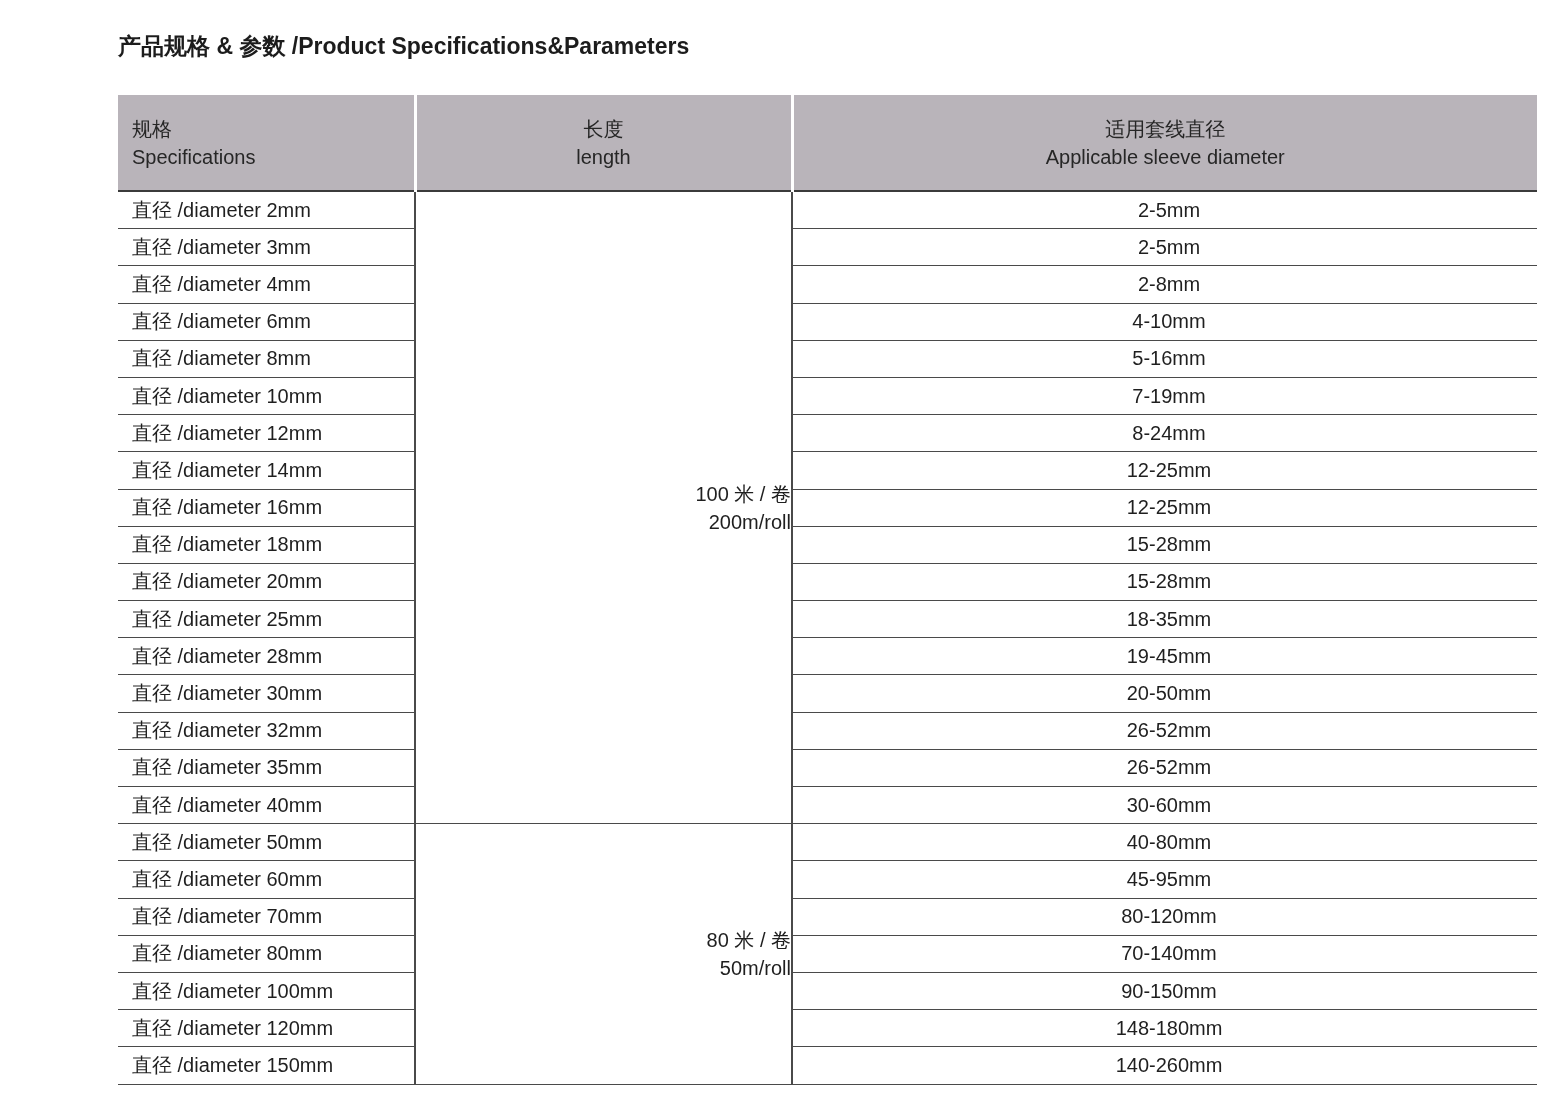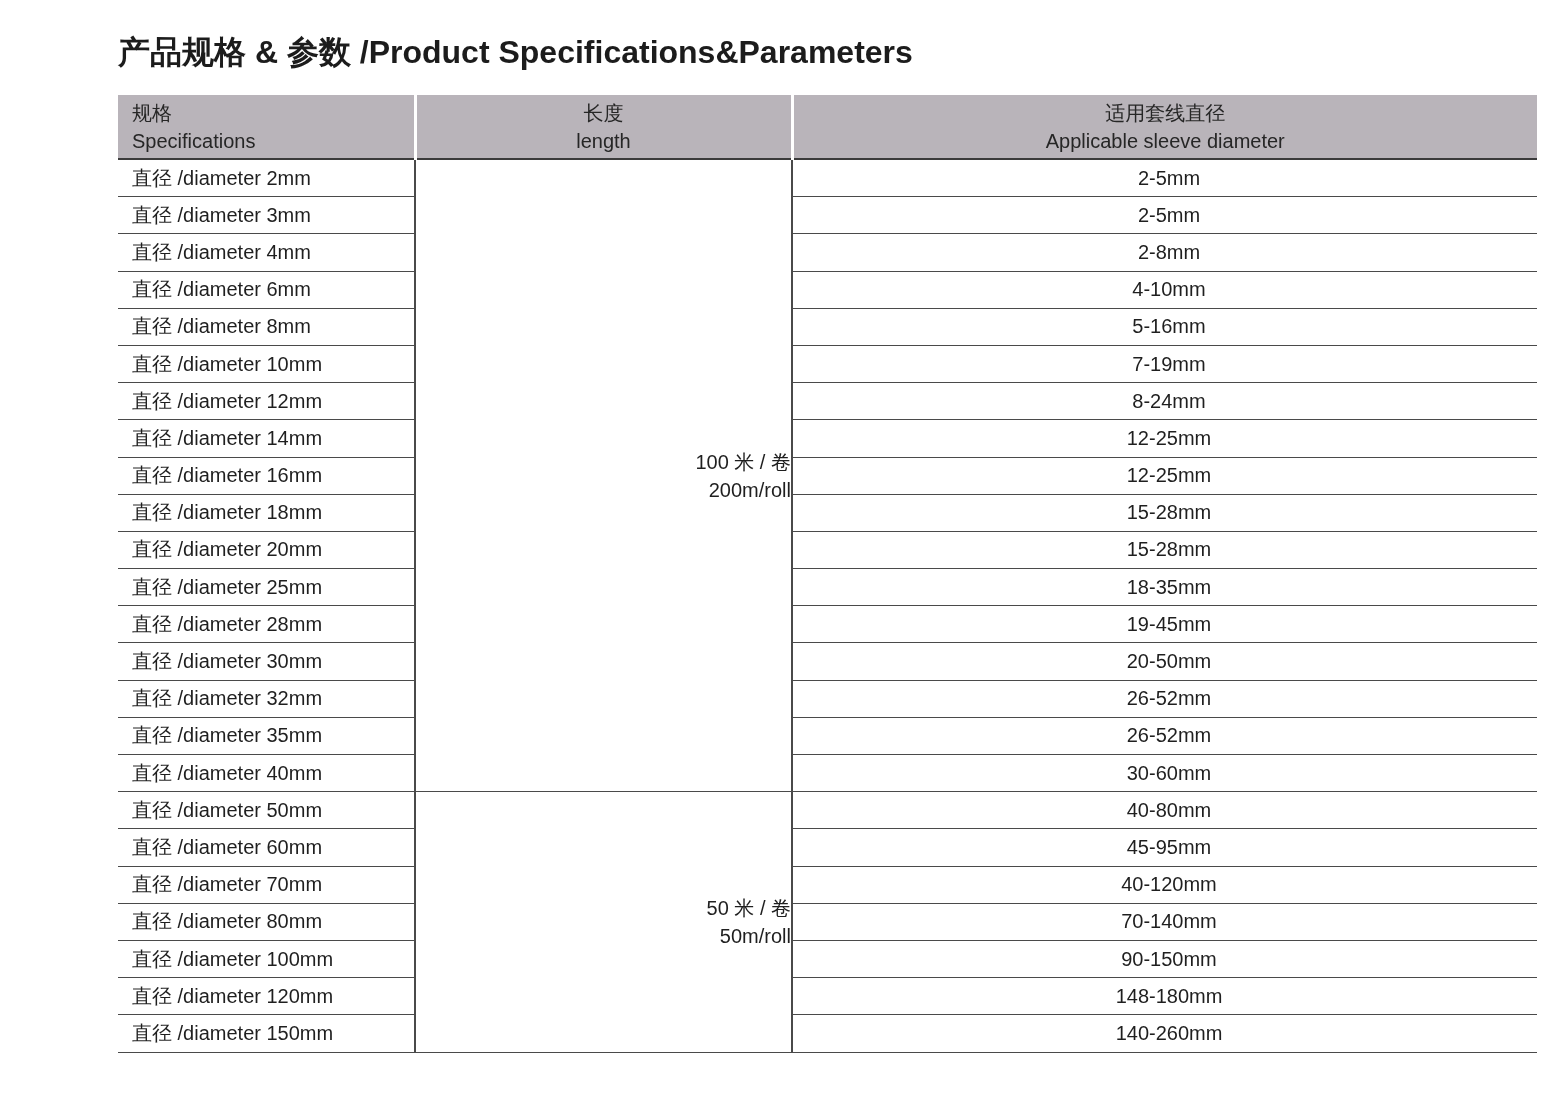--- a/index.html
+++ b/index.html
@@ -19,21 +19,21 @@
     position:relative;
     font-family:"Liberation Sans","DejaVu Sans",sans-serif;
     color:var(--text);
     overflow:hidden;
   }
   .page-title{
     position:absolute;
     left:118px;
     top:31px;
     margin:0;
-    font-size:32px;
+    font-size:23px;
     font-weight:700;
     color:#1c1c1c;
     white-space:nowrap;
   }
   table.spec-table{
     position:absolute;
     left:118px;
     top:95px;
     width:1419px;
     border-collapse:collapse;
@@ -46,21 +46,21 @@
     border-bottom:2px solid var(--border-dark);
   }
   th{
     background:var(--header-bg);
     height:63px;
     font-size:20px;
     font-weight:400;
     line-height:28px;
     vertical-align:middle;
     color:#262626;
-    padding:0;
+    padding:16px;
   }
   th.h-spec{
     text-align:left;
     padding-left:14px;
   }
   th.h-length,
   th.h-sleeve{
     border-left:3px solid #ffffff;
   }
   tbody td{
@@ -186,32 +186,32 @@
           <td class="spec-cell">直径 /diameter 35mm</td>
           <td class="sleeve-cell">26-52mm</td>
         </tr>
         <tr>
           <td class="spec-cell">直径 /diameter 40mm</td>
           <td class="sleeve-cell">30-60mm</td>
         </tr>
         <tr>
           <td class="spec-cell">直径 /diameter 50mm</td>
           <td class="length-cell" rowspan="7">
-            <div>50 米 / 卷</div>
+            <div>80 米 / 卷</div>
             <div>50m/roll</div>
           </td>
           <td class="sleeve-cell">40-80mm</td>
         </tr>
         <tr>
           <td class="spec-cell">直径 /diameter 60mm</td>
           <td class="sleeve-cell">45-95mm</td>
         </tr>
         <tr>
           <td class="spec-cell">直径 /diameter 70mm</td>
-          <td class="sleeve-cell">40-120mm</td>
+          <td class="sleeve-cell">80-120mm</td>
         </tr>
         <tr>
           <td class="spec-cell">直径 /diameter 80mm</td>
           <td class="sleeve-cell">70-140mm</td>
         </tr>
         <tr>
           <td class="spec-cell">直径 /diameter 100mm</td>
           <td class="sleeve-cell">90-150mm</td>
         </tr>
         <tr>

